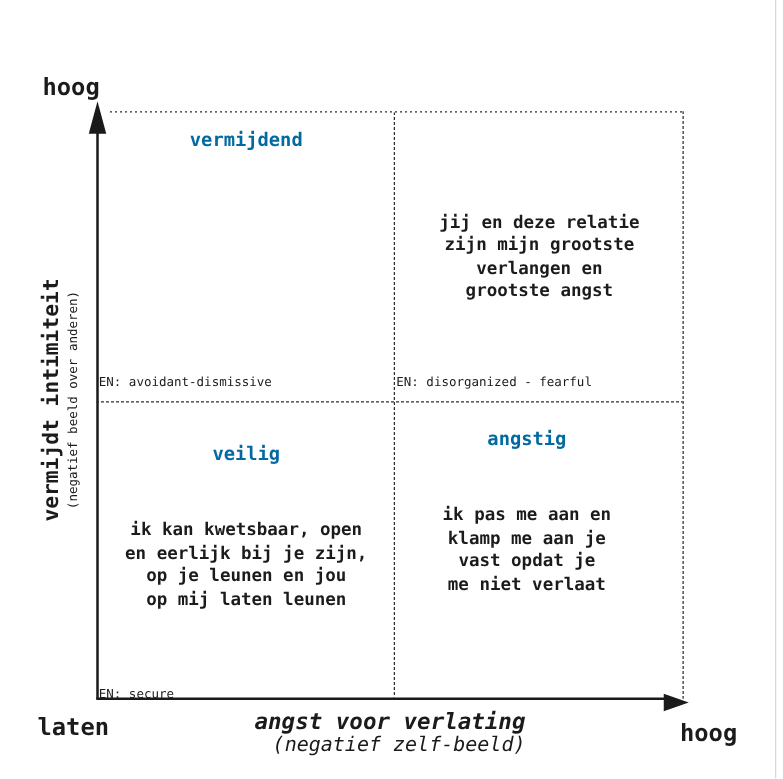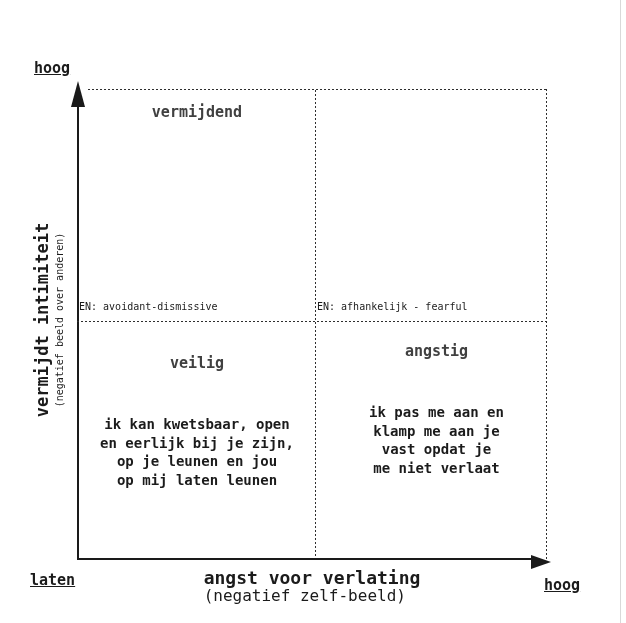--- a/index.html
+++ b/index.html
@@ -51,29 +51,29 @@
   
   .quad {
     position: absolute;
     display: flex;
     align-items: center;
     justify-content: center;
   }
   .quad-tl { left: 79px;  top: 90px;  width: 236px; height: 231px; }
   .quad-tr { left: 317px; top: 90px;  width: 229px; height: 231px; }
   .quad-bl { left: 79px;  top: 334px; width: 236px; height: 236px; }
-  .quad-br { left: 322px; top: 322px; width: 229px; height: 236px; }
+  .quad-br { left: 307px; top: 322px; width: 229px; height: 236px; }
 
   .quad-title {
     position: absolute;
     left: 0; width: 100%;
     text-align: center;
     font-size: 15px;
     font-weight: bold;
-    color: #404040;
+    color: #0369a1;
     letter-spacing: 0;
   }
   .quad-tl .quad-title, .quad-tr .quad-title { top: 13px; }
   .quad-bl .quad-title, .quad-br .quad-title { top: 20px; }
 
   .quad-body {
     font-size: 14px;
     font-weight: bold;
     line-height: 18.5px;
     text-align: center;
@@ -84,35 +84,35 @@
     position: absolute;
     bottom: 9px; left: 0; width: 100%;
     text-align: left;
     font-size: 10px;
     font-weight: normal;
   }
 
   
   .lbl {
     position: absolute;
-    font-size: 15px;
+    font-size: 19px;
     font-weight: bold;
     white-space: nowrap;
-    text-decoration: underline;
   }
   .lbl-hoog-top  { left: 34px;  top: 59px; }
   .lbl-laag      { left: 30px;  top: 571px; }
   .lbl-hoog-right{ left: 544px; top: 576px; }
 
   .x-title-group {
     position: absolute;
     left: 312px; top: 567px;
     transform: translateX(-50%);
-    text-align: left;
+    text-align: right;
     white-space: nowrap;
+    font-style: italic;
   }
   .x-title    { font-size: 18px; font-weight: bold; line-height: 22px; }
   .x-subtitle { font-size: 16px; font-weight: normal; line-height: 14px; }
 
   .y-title-group {
     position: absolute;
     left: 48px; top: 320px;
     transform: translate(-50%, -50%) rotate(-90deg);
     text-align: center;
     white-space: nowrap;
@@ -136,29 +136,34 @@
   <div class="dash-h divider-h"></div>
 
   <div class="page-edge"></div>
 
   <div class="quad quad-tl">
     <div class="quad-title">vermijdend</div>
     <div class="quad-en">EN: avoidant-dismissive</div>
   </div>
 
   <div class="quad quad-tr">
-    <div class="quad-en">EN: afhankelijk - fearful</div>
+    <div class="quad-body">jij en deze relatie
+zijn mijn grootste
+verlangen en
+grootste angst</div>
+    <div class="quad-en">EN: disorganized - fearful</div>
   </div>
 
   <div class="quad quad-bl">
     <div class="quad-title">veilig</div>
     <div class="quad-body">ik kan kwetsbaar, open
 en eerlijk bij je zijn,
 op je leunen en jou
 op mij laten leunen</div>
+    <div class="quad-en">EN: secure</div>
   </div>
 
   <div class="quad quad-br">
     <div class="quad-title">angstig</div>
     <div class="quad-body">ik pas me aan en
 klamp me aan je
 vast opdat je
 me niet verlaat</div>
   </div>
 

